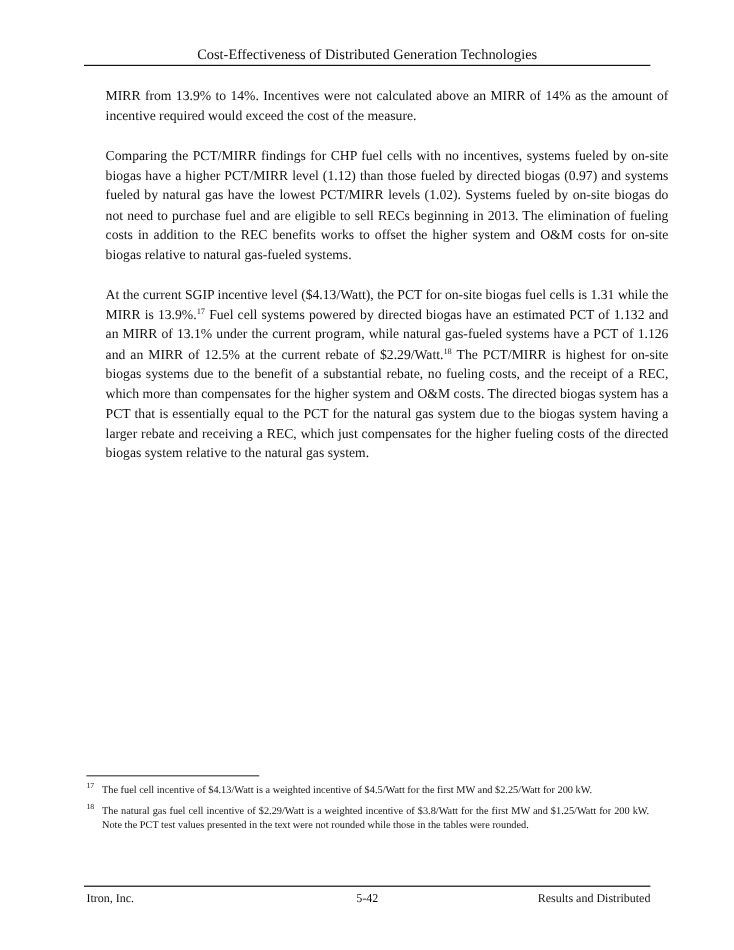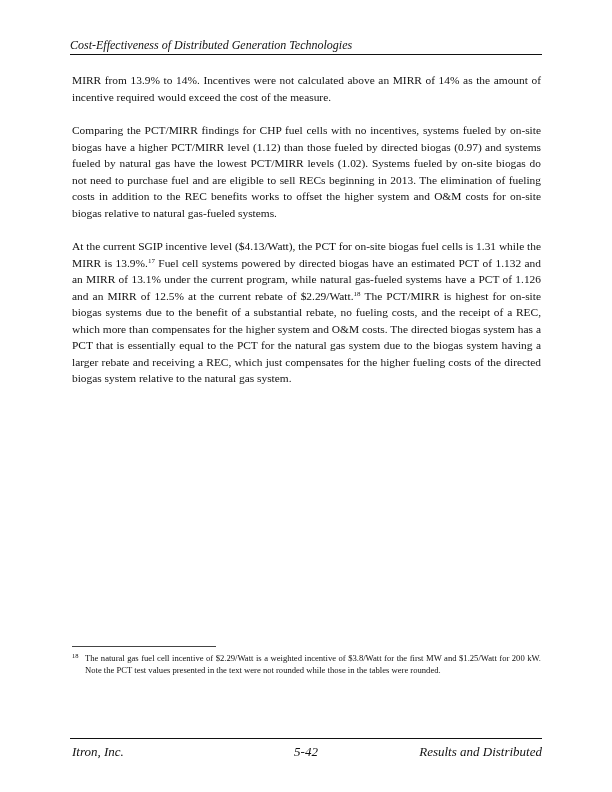--- a/index.html
+++ b/index.html
@@ -1,54 +1,58 @@
 <!DOCTYPE html>
 <html><head>
   <meta charset="utf-8">
   <style>
     html, body { margin: 0; padding: 0; background: #ffffff; }
     body { width: 612px; height: 792px; position: relative; overflow: hidden;
            font-family: "Liberation Serif", "DejaVu Serif", serif; color: #111; }
-    .header { position: absolute; left: 70px; top: 38px; width: 472px; 
-              font-style: italic; font-size: 12px; line-height: 14px; }
+    .header { position: absolute; left: 70px; top: 38px; width: 472px; text-align: center;
+              font-size: 12px; line-height: 14px; }
     .header-rule { position: absolute; left: 70px; top: 54px; width: 472px; height: 0;
                    border-top: 1.6px solid #111; }
-    .body { position: absolute; left: 72px; top: 72px; width: 469px; font-size: 11.4px;
+    .body { position: absolute; left: 88px; top: 72px; width: 469px; font-size: 11.4px;
             line-height: 16.5px; text-align: justify; }
     .body p { margin: 0 0 17px 0; }
     sup { font-size: 7px; line-height: 0; vertical-align: 4px; }
     .fn-rule { position: absolute; left: 72px; top: 646px; width: 144px; height: 0;
                border-top: 0.8px solid #444; }
     .footnotes { position: absolute; left: 72px; top: 652px; width: 469px; font-size: 8.6px;
                  line-height: 12px; text-align: justify; }
     .fn { position: relative; padding-left: 13px; margin-bottom: 5px; }
     .fn .num { position: absolute; left: 0; top: -2px; font-size: 6.5px; }
     .footer-rule { position: absolute; left: 70px; top: 738px; width: 472px; height: 0;
                    border-top: 1.6px solid #111; }
     .footer { position: absolute; left: 70px; top: 744px; width: 472px; height: 14px;
-              font-style: italic; font-size: 13px; }
+              font-size: 10px; }
     .footer .l { position: absolute; left: 2px; }
     .footer .c { position: absolute; left: 0; width: 100%; text-align: center; }
     .footer .r { position: absolute; right: 0; }
   </style>
 </head>
 <body>
 
 <div class="header">Cost-Effectiveness of Distributed Generation Technologies</div>
 <div class="header-rule"></div>
 
 <div class="body">
   <p>MIRR from 13.9% to 14%.  Incentives were not calculated above an MIRR of 14% as the amount of incentive required would exceed the cost of the measure.</p>
   <p>Comparing the PCT/MIRR findings for CHP fuel cells with no incentives, systems fueled by on-site biogas have a higher PCT/MIRR level (1.12) than those fueled by directed biogas (0.97) and systems fueled by natural gas have the lowest PCT/MIRR levels (1.02).  Systems fueled by on-site biogas do not need to purchase fuel and are eligible to sell RECs beginning in 2013.  The elimination of fueling costs in addition to the REC benefits works to offset the higher system and O&amp;M costs for on-site biogas relative to natural gas-fueled systems.</p>
   <p><span>At the current SGIP incentive level ($4.13/Watt), the PCT for on-site biogas fuel cells is 1.31 while the MIRR is 13.9%.</span><sup>17</sup><span>  Fuel cell systems powered by directed biogas have an estimated PCT of 1.132 and an MIRR of 13.1% under the current program, while natural gas-fueled systems have a PCT of 1.126 and an MIRR of 12.5% at the current rebate of $2.29/Watt.</span><sup>18</sup><span>  The PCT/MIRR is highest for on-site biogas systems due to the benefit of a substantial rebate, no fueling costs, and the receipt of a REC, which more than compensates for the higher system and O&amp;M costs.  The directed biogas system has a PCT that is essentially equal to the PCT for the natural gas system due to the biogas system having a larger rebate and receiving a REC, which just compensates for the higher fueling costs of the directed biogas system relative to the natural gas system.</span></p>
 </div>
 
 <div class="fn-rule"></div>
 <div class="footnotes">
   <div class="fn">
+    <span class="num">17</span>
+    <span>The fuel cell incentive of $4.13/Watt is a weighted incentive of $4.5/Watt for the first MW and $2.25/Watt for 200 kW.</span>
+  </div>
+  <div class="fn">
     <span class="num">18</span>
     <span>The natural gas fuel cell incentive of $2.29/Watt is a weighted incentive of $3.8/Watt for the first MW and $1.25/Watt for 200 kW.  Note the PCT test values presented in the text were not rounded while those in the tables were rounded.</span>
   </div>
 </div>
 
 <div class="footer-rule"></div>
 <div class="footer">
   <span class="l">Itron, Inc.</span>
   <span class="c">5-42</span>
   <span class="r">Results and Distributed</span>

